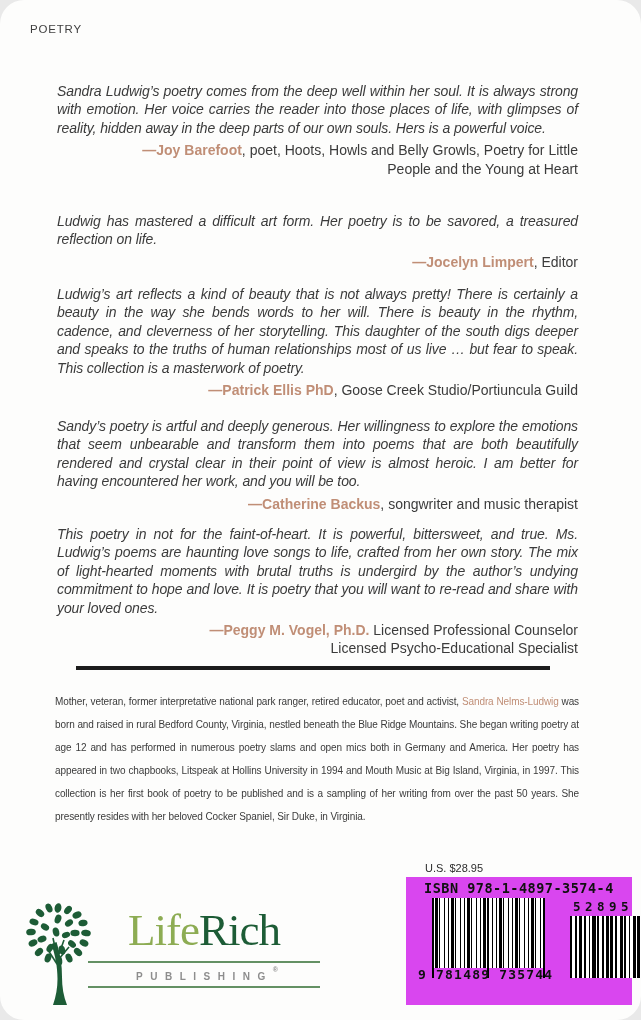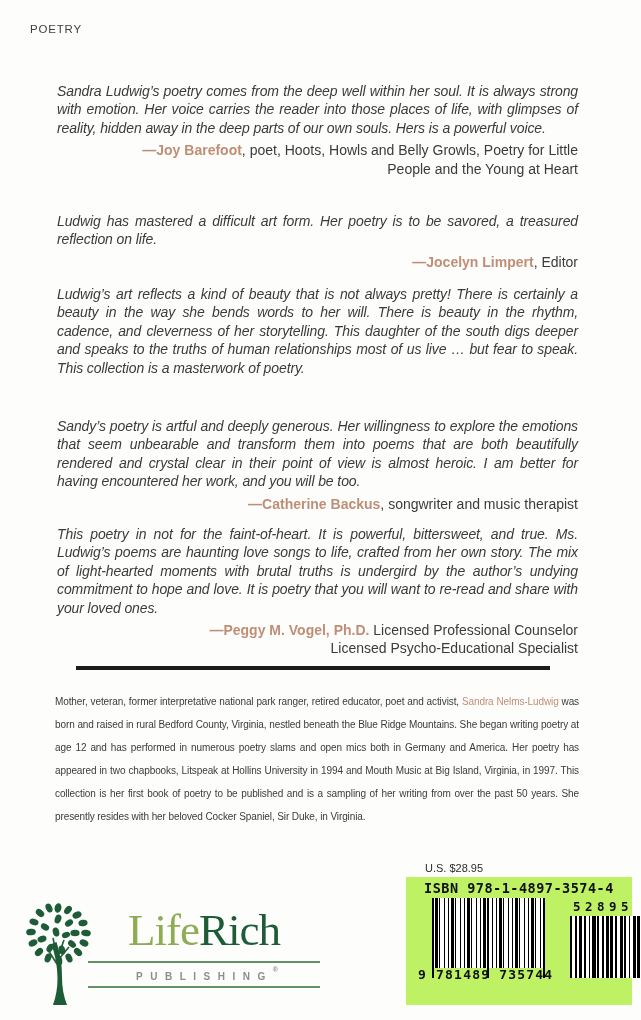--- a/index.html
+++ b/index.html
@@ -1,19 +1,19 @@
 <!DOCTYPE html>
 <html style="--accent: #c08e76; --green-dark: #1d5c36; --green-light: #8dac53; --rule-green: #649164; --text: #3b3b3b;"><head>
 <meta charset="utf-8">
 <style>
   html,body{margin:0;padding:0;background:#e9e9e9;}
   .page{
     position:relative;width:641px;height:1020px;margin:0 auto;
     background:#fdfdfc;overflow:hidden;
-    font-family:"Liberation Sans",sans-serif;color:var(--text,#3b3b3b);
+    font-family:"Liberation Sans",sans-serif;color:var(--text,#3b3b3b);border-radius:24px;
   }
   .category{
     position:absolute;left:30px;top:23px;
     font-size:11.5px;letter-spacing:.8px;color:#3f3f3f;
   }
   .col{position:absolute;left:57px;width:521px;}
   .quote{
     margin:0;font-style:italic;font-size:14px;line-height:18.4px;
     text-align:justify;letter-spacing:-.1px;
   }
@@ -39,21 +39,21 @@
   .lw-rich{color:var(--green-dark,#1d5c36);}
   .pub-row{
     margin-top:1px;border-top:2px solid var(--rule-green,#649164);
     border-bottom:2px solid var(--rule-green,#649164);
     padding:3px 0 2px 0;color:#8d8d8d;
   }
   .pub-text{font-size:10px;font-weight:bold;letter-spacing:7.5px;padding-left:6px;}
   .pub-reg{font-size:7px;font-weight:bold;vertical-align:top;}
   
   .price{position:absolute;left:425px;top:862px;font-size:11px;color:#2c2c2c;}
-  .barcode-box{position:absolute;left:406px;top:877px;width:226px;height:128px;background:#bef264;}
+  .barcode-box{position:absolute;left:406px;top:877px;width:226px;height:128px;background:#d946ef;}
   .isbn{
     position:absolute;left:18px;top:3px;white-space:nowrap;
     font-family:"DejaVu Sans Mono",monospace;font-weight:bold;
     font-size:13.5px;letter-spacing:.5px;color:#101010;
   }
   .bars-main{
     position:absolute;left:26px;top:21px;width:113px;height:70px;
     background:repeating-linear-gradient(90deg,
       #000 0 1.5px,#fff 1.5px 3px,#000 3px 6px,#fff 6px 7px,
       #000 7px 8.5px,#fff 8.5px 12px,#000 12px 13px,#fff 13px 16px);
@@ -94,20 +94,21 @@
     <span>People and the Young at Heart</span></p>
   </section>
 
   <section class="col" style="top:212px">
     <p class="quote">Ludwig has mastered a difficult art form. Her poetry is to be savored, a treasured reflection on life.</p>
     <p class="attr"><span class="name">—Jocelyn Limpert</span><span>, Editor</span></p>
   </section>
 
   <section class="col" style="top:285px">
     <p class="quote">Ludwig’s art reflects a kind of beauty that is not always pretty! There is certainly a beauty in the way she bends words to her will. There is beauty in the rhythm, cadence, and cleverness of her storytelling. This daughter of the south digs deeper and speaks to the truths of human relationships most of us live … but fear to speak. This collection is a masterwork of poetry.</p>
+    <p class="attr"><span class="name">—Patrick Ellis PhD</span><span>, Goose Creek Studio/Portiuncula Guild</span></p>
   </section>
 
   <section class="col" style="top:525px">
     <p class="quote">This poetry in not for the faint-of-heart. It is powerful, bittersweet, and true. Ms. Ludwig’s poems are haunting love songs to life, crafted from her own story. The mix of light-hearted moments with brutal truths is undergird by the author’s undying commitment to hope and love. It is poetry that you will want to re-read and share with your loved ones.</p>
     <p class="attr"><span class="name">—Peggy M. Vogel, Ph.D.</span><span> Licensed Professional Counselor</span><br>
     <span>Licensed Psycho-Educational Specialist</span></p>
   </section>
 
   <section class="col" style="top:417px">
     <p class="quote">Sandy’s poetry is artful and deeply generous. Her willingness to explore the emotions that seem unbearable and transform them into poems that are both beautifully rendered and crystal clear in their point of view is almost heroic. I am better for having encountered her work, and you will be too.</p>

